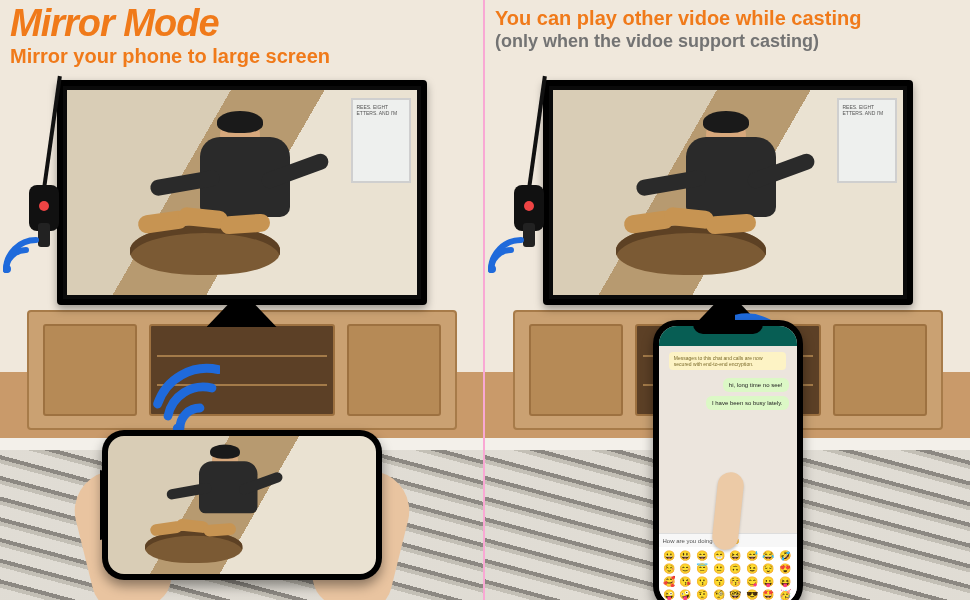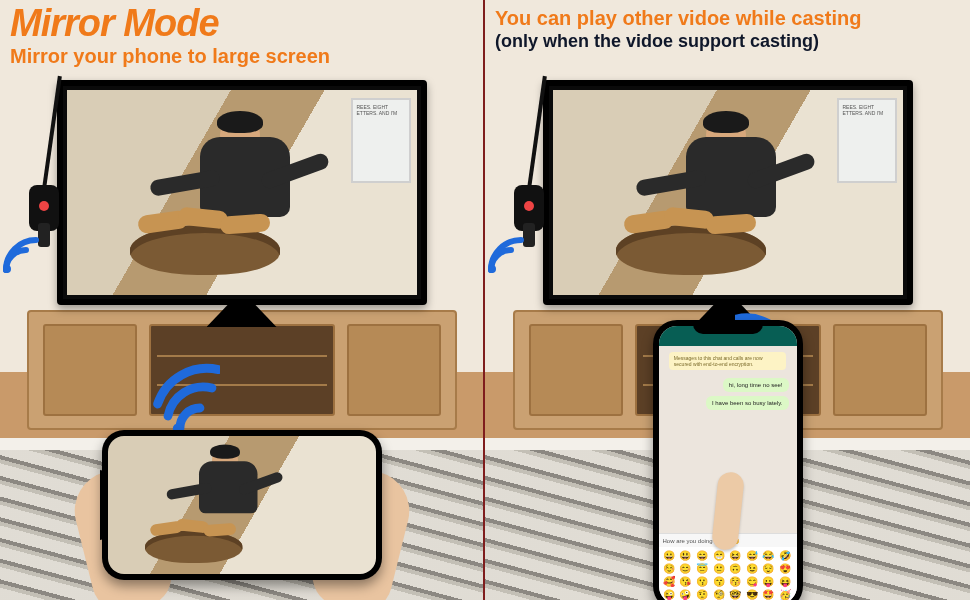--- a/index.html
+++ b/index.html
@@ -10,21 +10,21 @@
     overflow: hidden;
     display: flex;
     background: #fff;
   }
   .panel {
     width: 485px;
     height: 600px;
     position: relative;
     overflow: hidden;
   }
-  .panel-left { border-right: 2px solid #7f1d1d; }
+  .panel-left { border-right: 2px solid #f9a8d4; }
   .header {
     position: absolute;
     top: 0; left: 0; right: 0;
     padding: 4px 10px 2px 10px;
     z-index: 20;
   }
   .title {
     font-size: 38px;
     font-weight: 900;
     font-style: italic;
@@ -35,21 +35,21 @@
   .subtitle {
     font-size: 20px;
     font-weight: 700;
     color: #f07a1a;
     line-height: 1.25;
     margin-top: 2px;
   }
   .sub-note {
     font-size: 18px;
     font-weight: 600;
-    color: #0f172a;
+    color: #737373;
     line-height: 1.2;
   }
 
   
   .scene {
     position: absolute;
     inset: 0;
     background: linear-gradient(
       to bottom,
       #f0e8dc 0%, #f0e8dc 62%,

